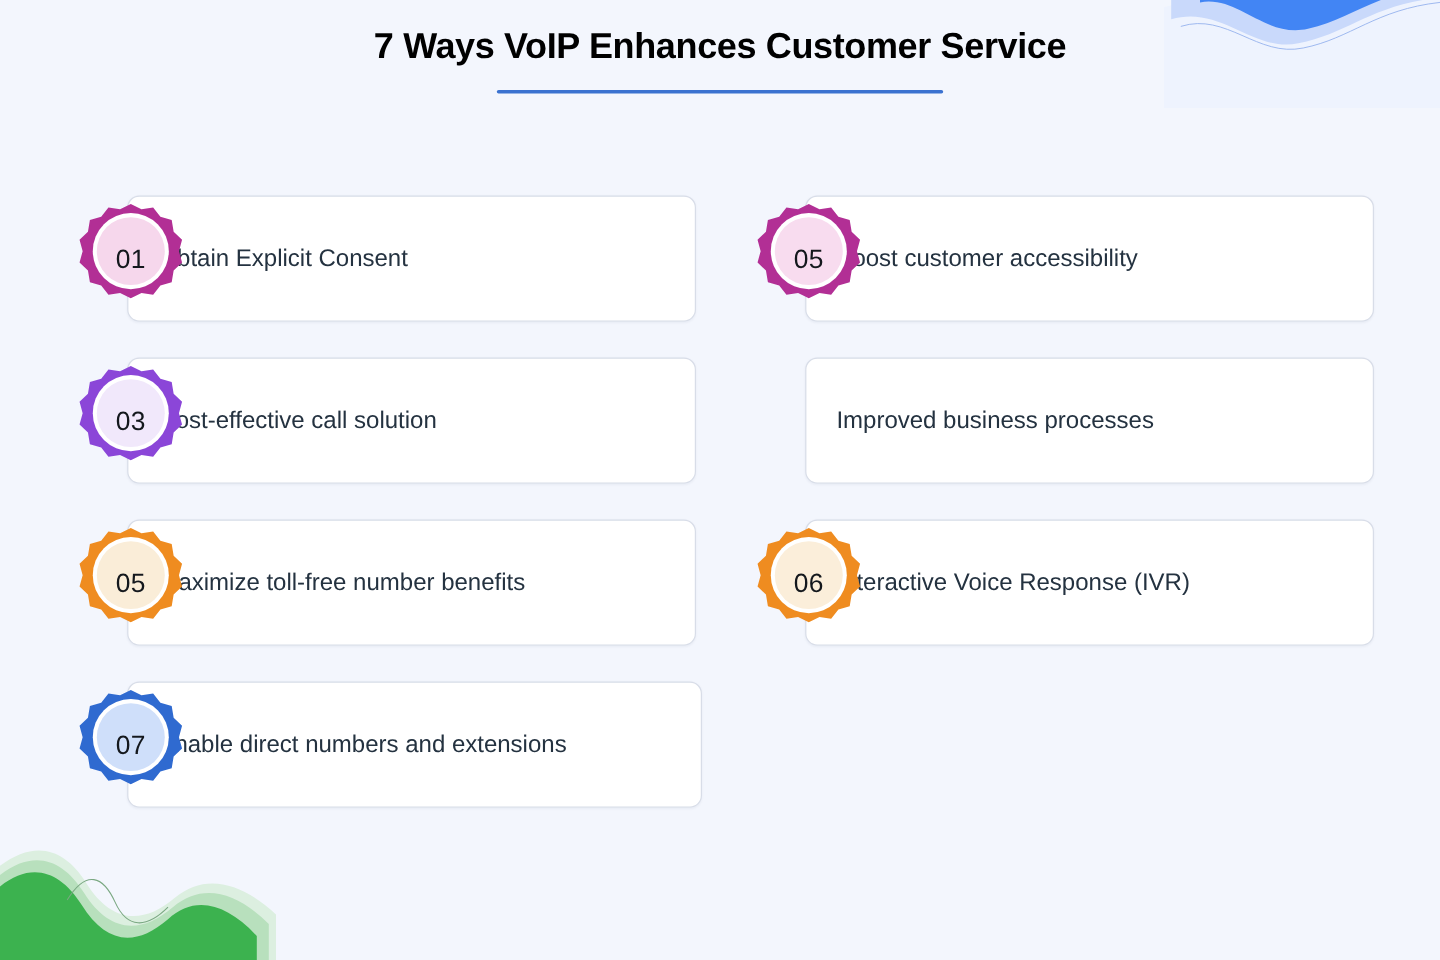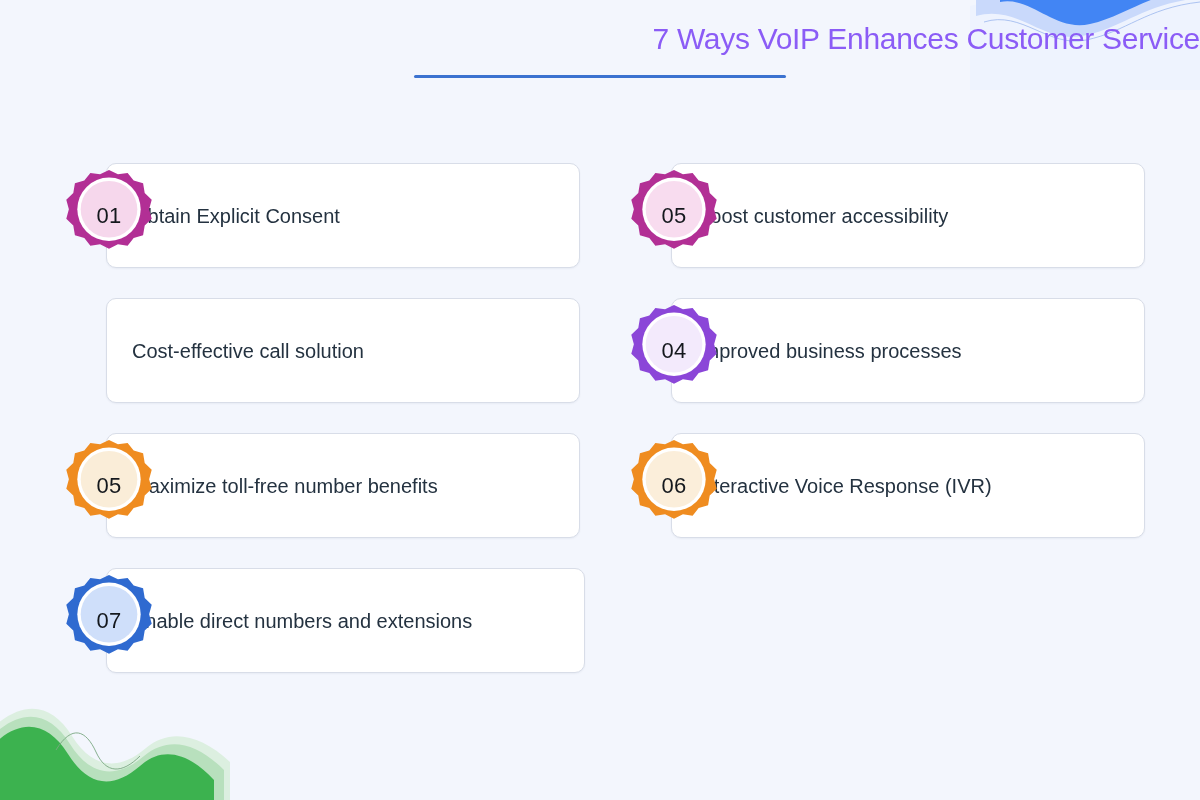--- a/index.html
+++ b/index.html
@@ -37,25 +37,24 @@
   .header {
     position: absolute;
     top: 22px;
     left: 0;
     width: 1200px;
     text-align: center;
   }
   .page-title {
     margin: 0;
     font-size: 30px;
-    font-weight: 400;
+    font-weight: 700;
     letter-spacing: -0.3px;
-    color: #8b5cf6;
-    font-family: "Liberation Sans", sans-serif;
-    text-align: right;
+    color: #000000;
+    font-family: "Liberation Sans", sans-serif;
   }
   .title-underline {
     width: 372px;
     height: 3px;
     background: #3b72d0;
     border-radius: 2px;
     margin: 19px auto 0 auto;
   }
 
   
@@ -191,33 +190,33 @@
       </div>
       <span class="card-label">Boost customer accessibility</span>
     </div>
 
   </div>
 
   <div class="row">
 
     <div class="item half">
       <div class="card"></div>
+      <div class="badge">
+        <svg viewBox="0 0 100 100">
+          <path d="M50 2 L59.3 6.6 L69.4 5.1 L75.7 13.1 L85.5 16 L87.2 26.1 L94.5 33.1 L91.8 43 L94.5 52.9 L87.2 59.9 L85.5 70 L75.7 72.9 L69.4 80.9 L59.3 79.4 L50 84 L40.7 79.4 L30.6 80.9 L24.3 72.9 L14.5 70 L12.8 59.9 L5.5 52.9 L8.2 43 L5.5 33.1 L12.8 26.1 L14.5 16 L24.3 13.1 L30.6 5.1 L40.7 6.6 Z" fill="#8b46d8"></path>
+          <circle cx="50" cy="43" r="33" fill="#ffffff"></circle>
+          <circle cx="50" cy="43" r="29.5" fill="#f1e8fb"></circle>
+        </svg>
+        <span class="num">03</span>
+      </div>
       <span class="card-label">Cost-effective call solution</span>
     </div>
 
     <div class="item half">
       <div class="card"></div>
-      <div class="badge">
-        <svg viewBox="0 0 100 100">
-          <path d="M50 2 L59.3 6.6 L69.4 5.1 L75.7 13.1 L85.5 16 L87.2 26.1 L94.5 33.1 L91.8 43 L94.5 52.9 L87.2 59.9 L85.5 70 L75.7 72.9 L69.4 80.9 L59.3 79.4 L50 84 L40.7 79.4 L30.6 80.9 L24.3 72.9 L14.5 70 L12.8 59.9 L5.5 52.9 L8.2 43 L5.5 33.1 L12.8 26.1 L14.5 16 L24.3 13.1 L30.6 5.1 L40.7 6.6 Z" fill="#8b46d8"></path>
-          <circle cx="50" cy="43" r="33" fill="#ffffff"></circle>
-          <circle cx="50" cy="43" r="29.5" fill="#f3eafc"></circle>
-        </svg>
-        <span class="num">04</span>
-      </div>
       <span class="card-label">Improved business processes</span>
     </div>
 
   </div>
 
   <div class="row">
 
     <div class="item half">
       <div class="card"></div>
       <div class="badge">

